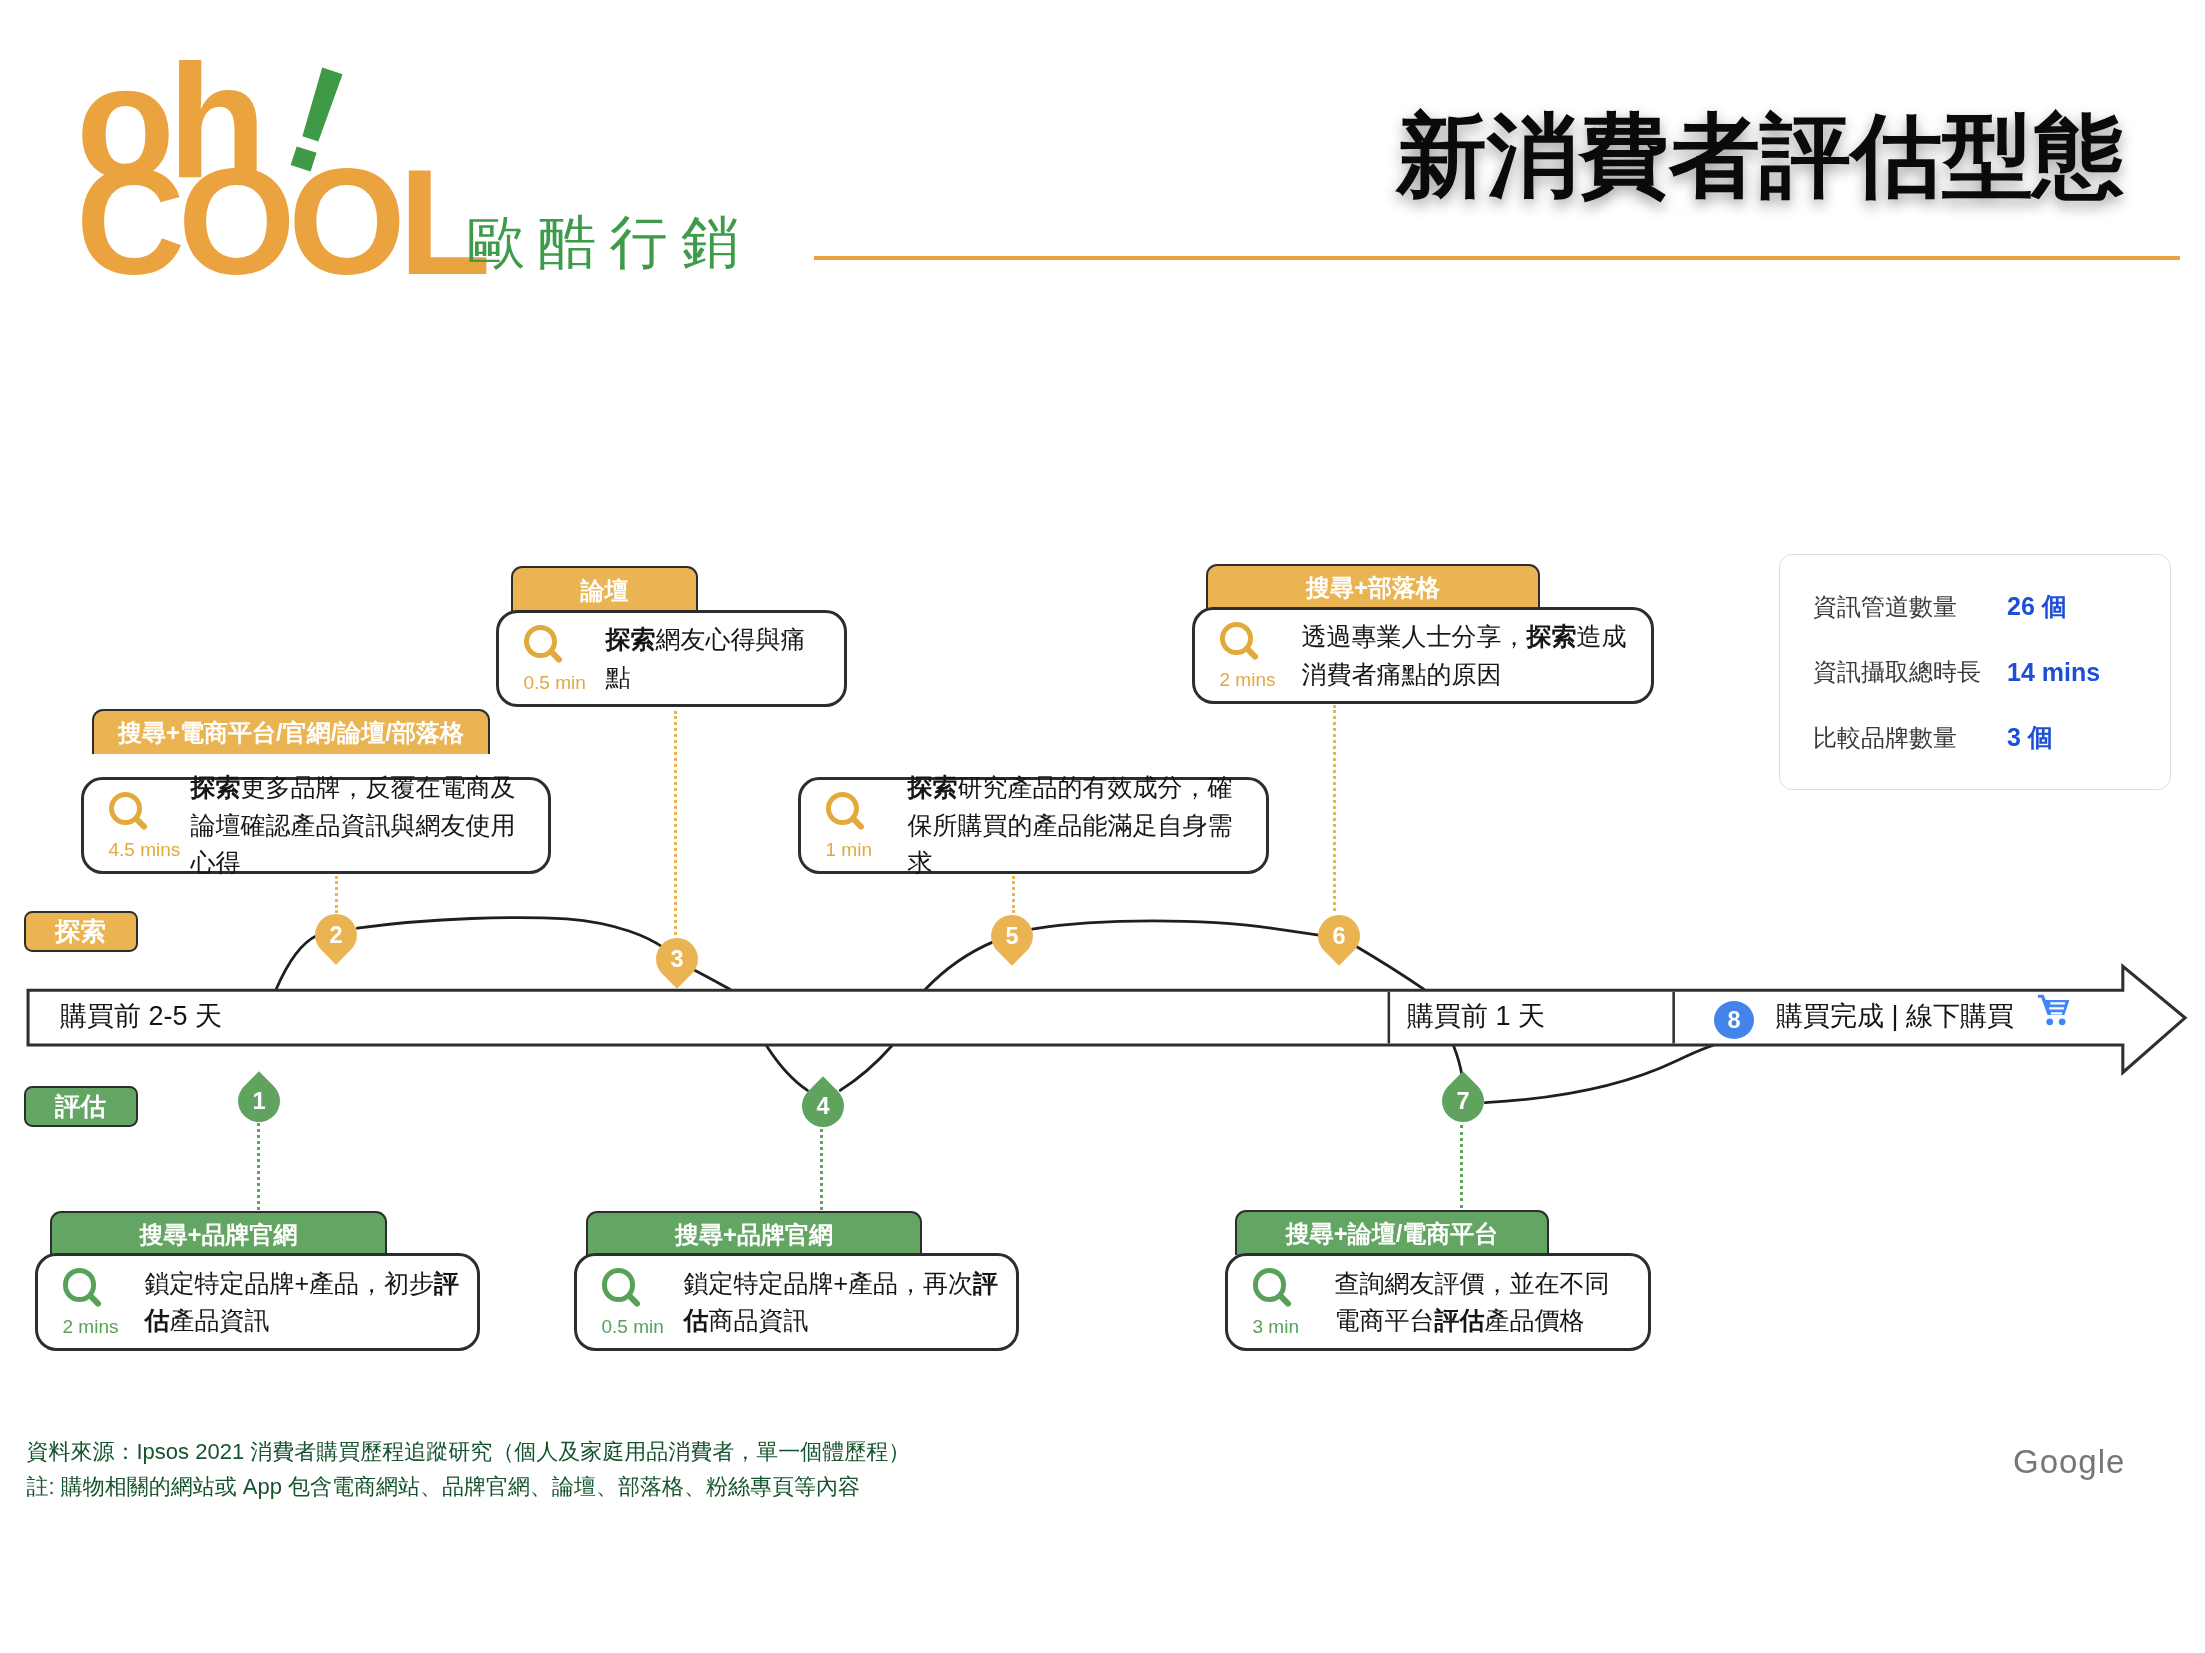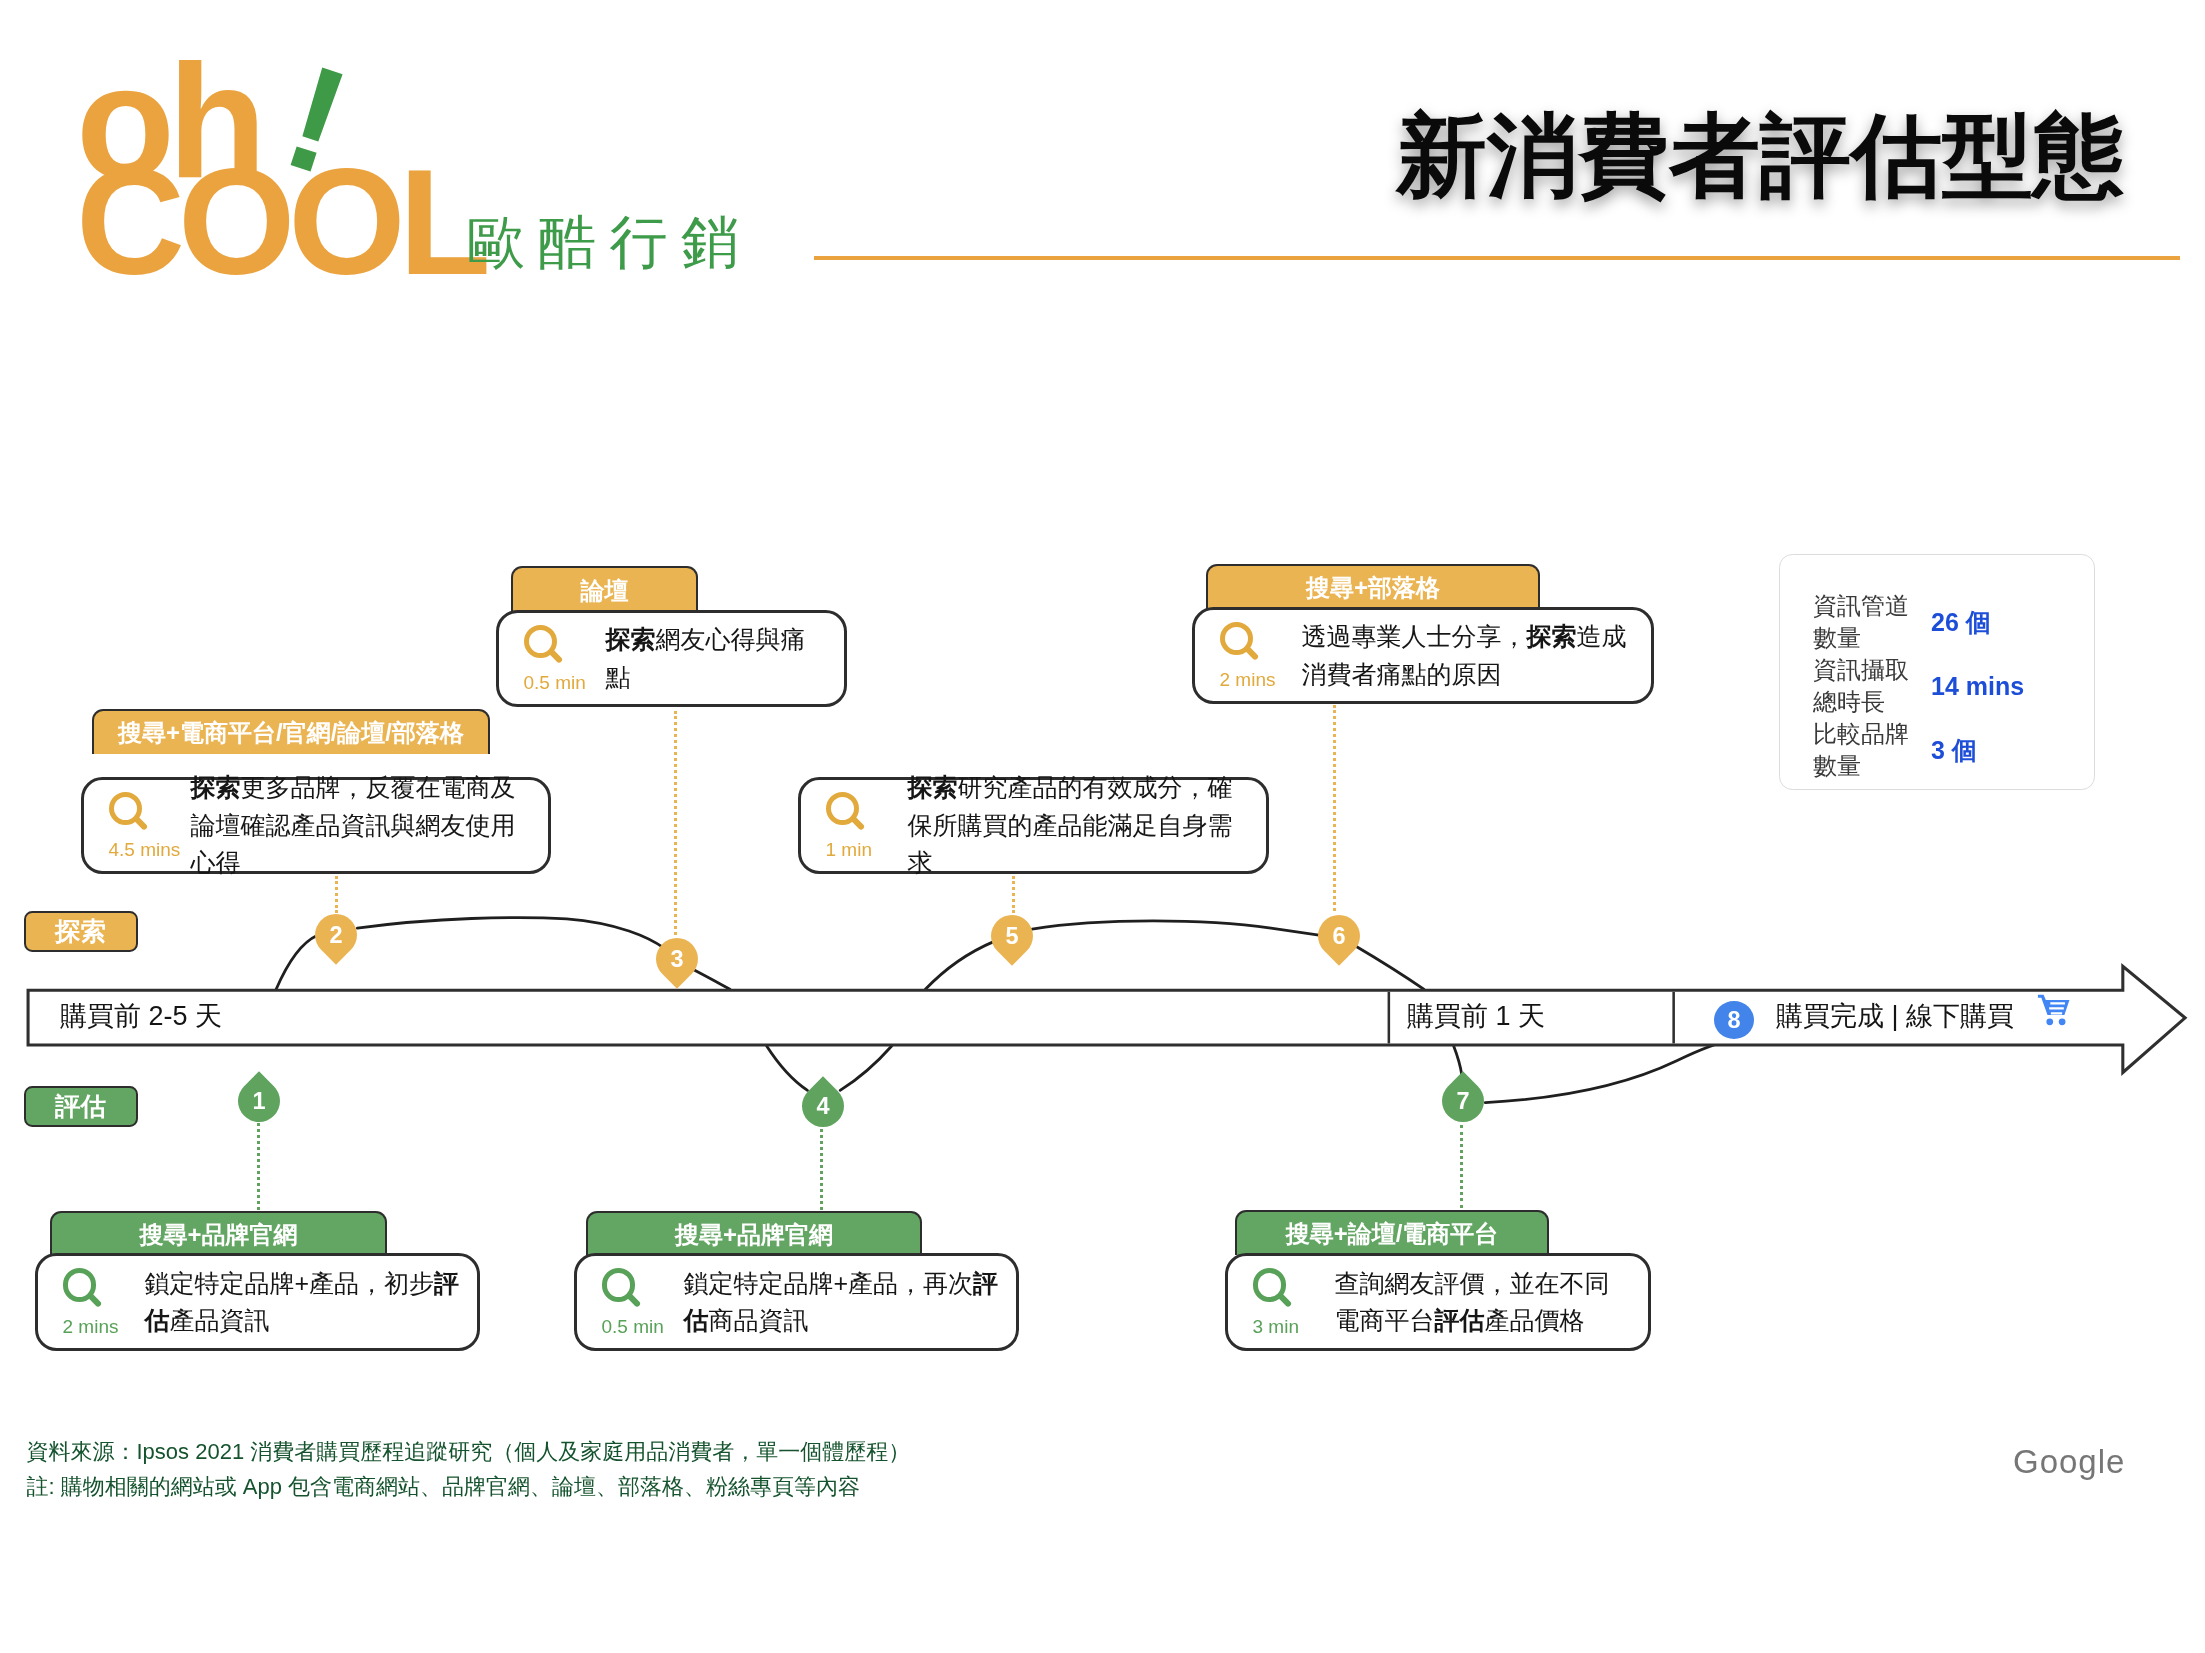--- a/index.html
+++ b/index.html
@@ -10,21 +10,21 @@
   
   .logo-oh{left:76px;top:40px;font-size:162px;font-weight:800;color:#EBA33F;letter-spacing:-7.1px;line-height:1;}
   .logo-ex{left:292px;top:45px;font-size:149px;font-weight:800;color:#3E9A47;transform:rotate(18deg);line-height:1;}
   .logo-cool{left:76px;top:146px;font-size:151px;font-weight:800;color:#EBA33F;letter-spacing:-7.1px;line-height:1;}
   .logo-sub{left:467px;top:213px;font-size:58px;color:#3E9B49;letter-spacing:13.3px;font-weight:500;line-height:1;}
   .header-line{left:814px;top:256px;width:1366px;height:4.1px;background:#EBA33F;}
   .title{left:1256px;top:106px;width:868px;text-align:right;font-size:91px;font-weight:800;color:#0a0a0a;
          text-shadow:0 6.1px 13.3px rgba(0,0,0,.38);line-height:1.1;}
 
   
-  .stats{left:1779px;top:554px;width:316px;height:236px;border:1.5px solid #dcdcdc;border-radius:13.3px;
+  .stats{left:1779px;top:554px;width:392px;height:236px;border:1.5px solid #dcdcdc;border-radius:13.3px;
          box-sizing:border-box;padding:35px 33px;display:flex;flex-direction:column;justify-content:space-between;background:#fff;}
   .stat-row{display:flex;align-items:center;}
   .stat-label{font-size:24px;color:#3a3a3a;flex:1;}
   .stat-value{font-size:25px;font-weight:700;color:#1d4ed8;width:130px;}
 
   
   .tab{position:absolute;box-sizing:border-box;border:2.6px solid #2d2d2d;border-bottom:none;
        border-radius:11.2px 11.2px 0 0;color:#fff;font-weight:700;font-size:24px;
        display:flex;align-items:center;justify-content:center;z-index:5;line-height:1;}
   .tab.y{background:#EBB452;}

